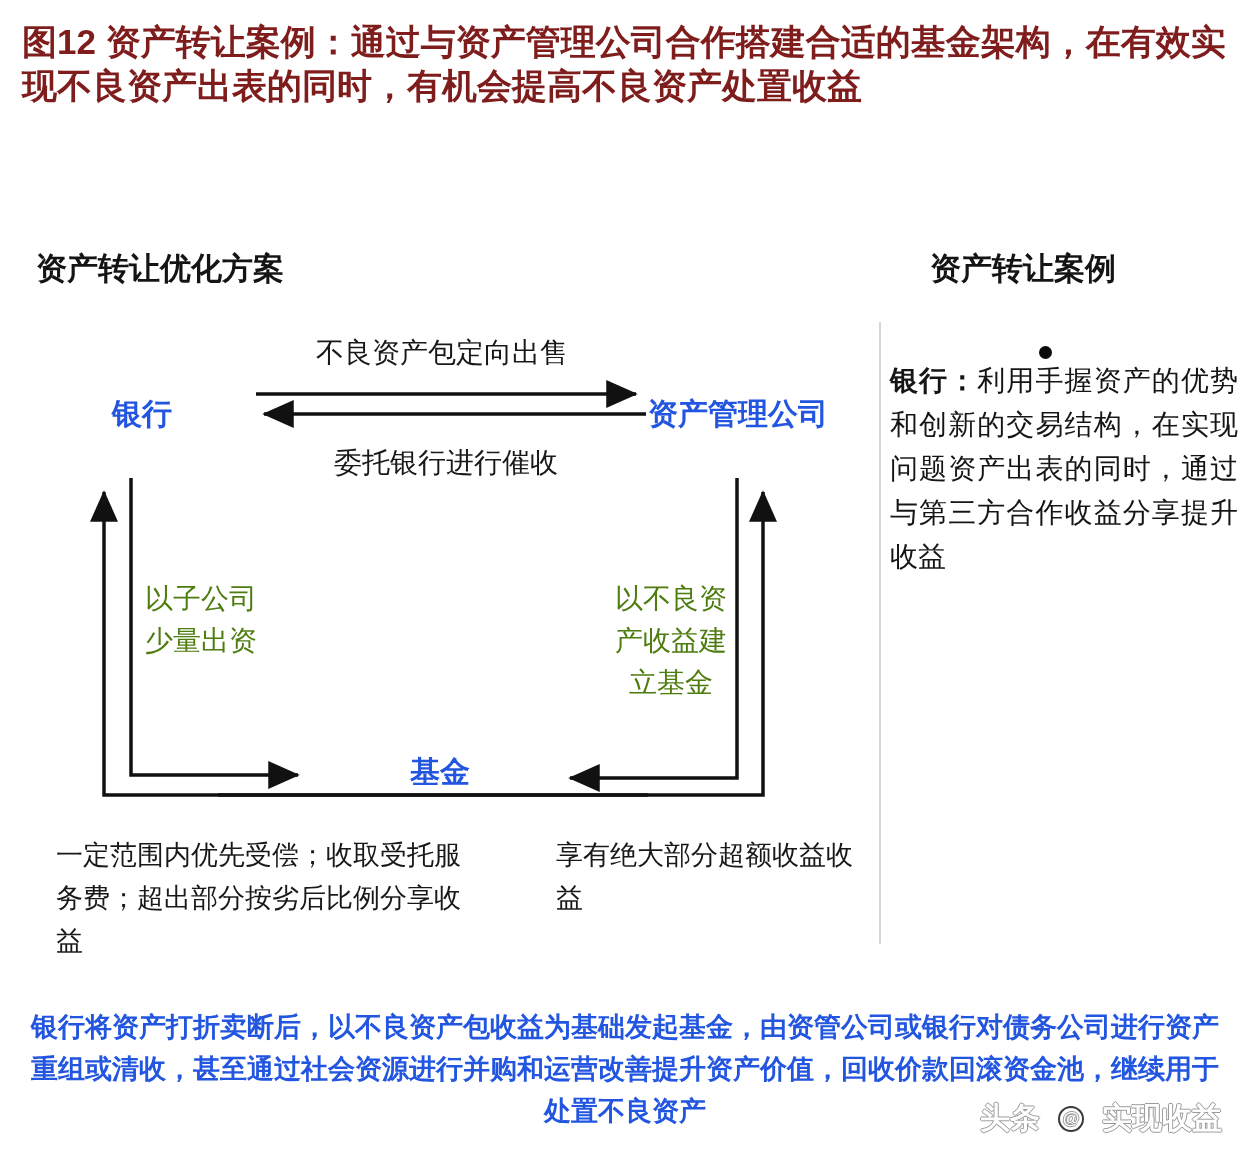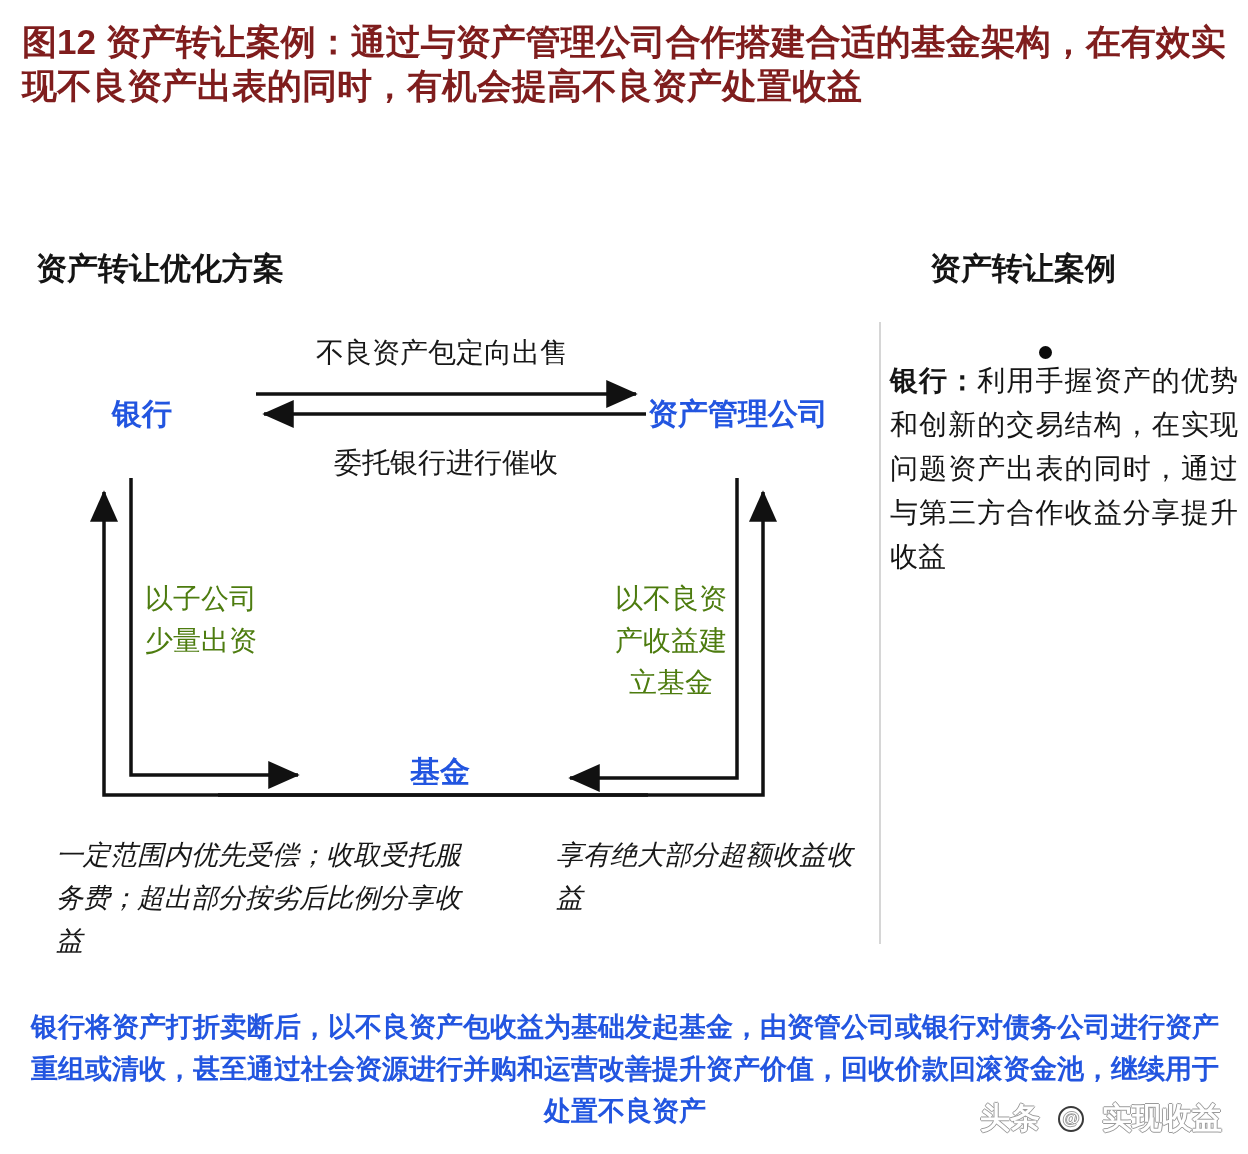--- a/index.html
+++ b/index.html
@@ -97,21 +97,20 @@
   }
   #vert-left  { left: 142px; top: 578px; width: 118px; }
   #vert-right { left: 612px; top: 578px; width: 118px; }
 
   .foot-note {
     position: absolute;
     color: #181818;
     font-family: "Liberation Serif", "DejaVu Serif", serif;
     font-size: 27px;
     line-height: 43px;
-    font-style: italic;
   }
   #note-left  { left: 56px;  top: 834px; width: 420px; }
   #note-right { left: 556px; top: 834px; width: 300px; }
 
   
   #value-panel {
     position: absolute;
     left: 890px;
     top: 330px;
     width: 348px;

